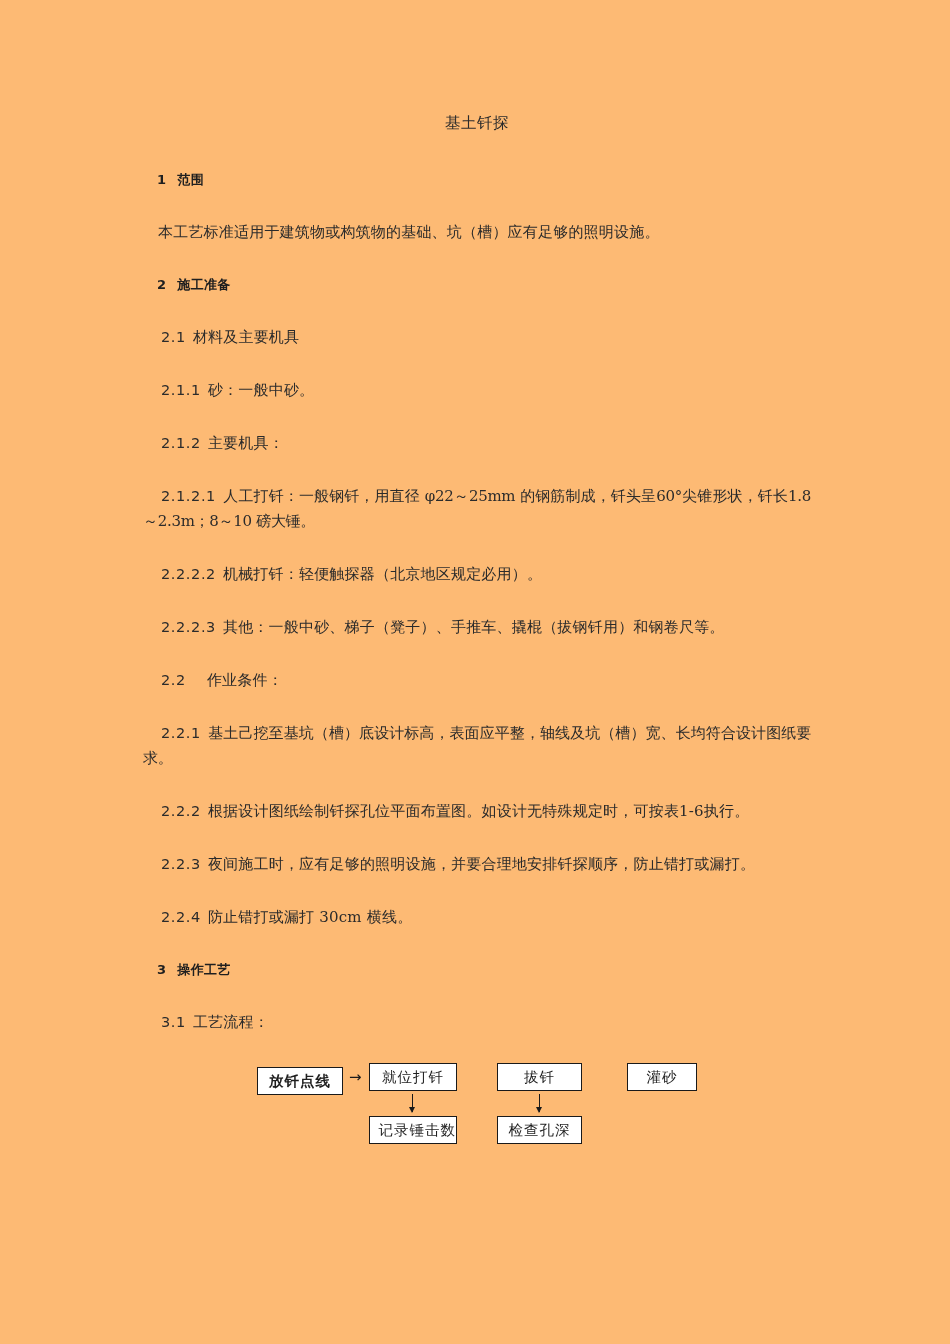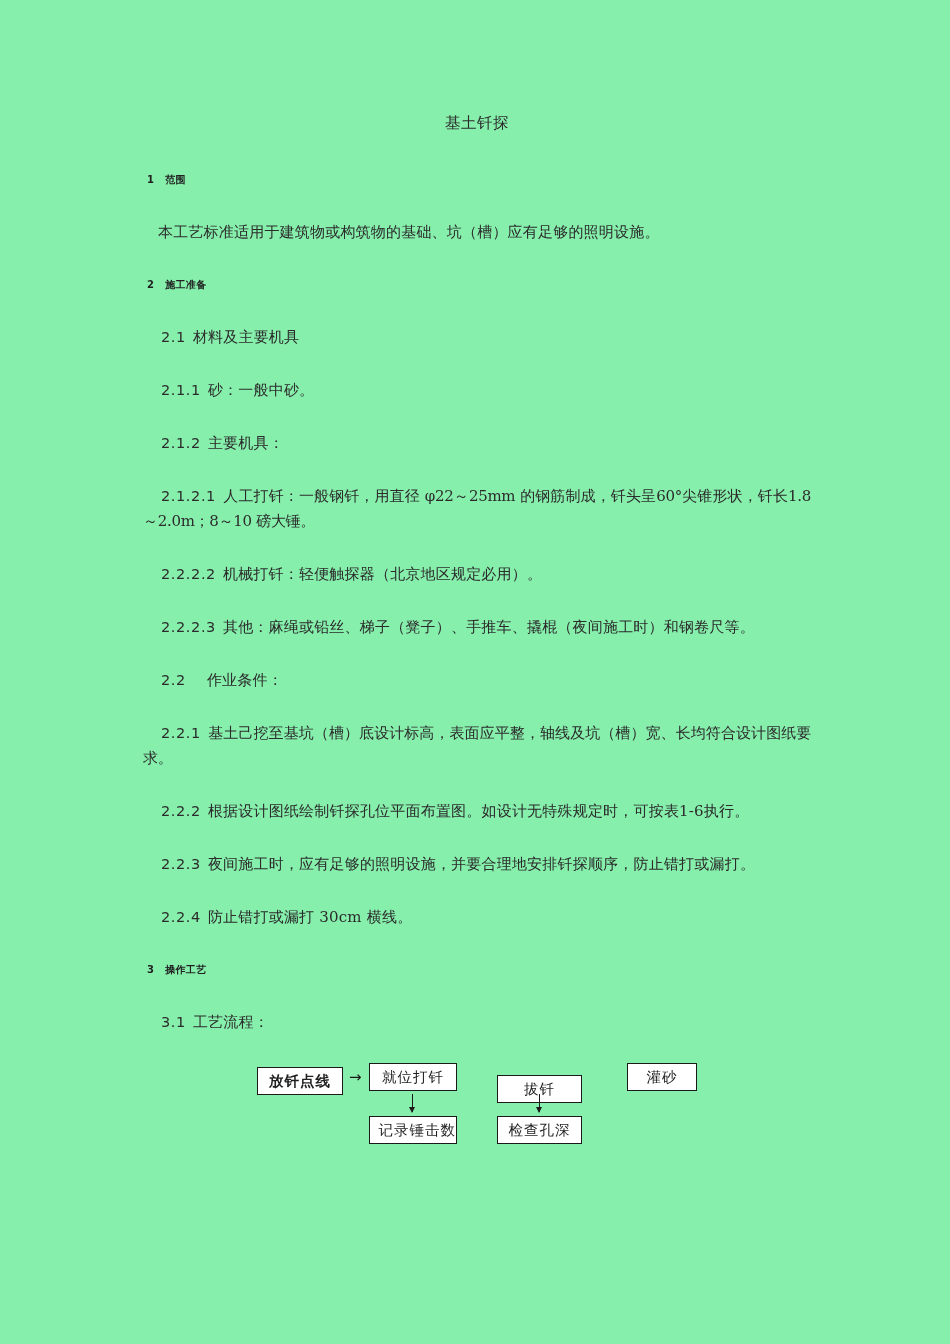--- a/index.html
+++ b/index.html
@@ -15,21 +15,21 @@
     font-family: "DejaVu Serif", "Liberation Serif", serif;
     color: #2b2b2b;
     overflow: hidden;
   }
   .page {
     position: absolute;
     left: 0;
     top: 0;
     width: 950px;
     height: 1344px;
-    background: #86efac;
+    background: #fdba74;
   }
   .doc {
     position: absolute;
     left: 143px;
     top: 108px;
     width: 668px;
   }
 
   
   .doc-title {
@@ -38,24 +38,24 @@
     line-height: 30px;
     letter-spacing: 0.5px;
     margin: 0 0 30px 0;
     font-weight: normal;
     color: #2b2b2b;
   }
 
   
   .h1 {
     font-family: "DejaVu Sans", "Liberation Sans", sans-serif;
-    font-size: 10px;
+    font-size: 13px;
     font-weight: bold;
     line-height: 24px;
-    margin: 0 0 28px 4px;
+    margin: 0 0 28px 14px;
     letter-spacing: 0.3px;
     color: #1f1f1f;
   }
   .h1 .num {
     font-family: "DejaVu Sans", "Liberation Sans", sans-serif;
     font-weight: bold;
     margin-right: 11px;
   }
 
   
@@ -141,45 +141,45 @@
     <p class="p indent">本工艺标准适用于建筑物或构筑物的基础、坑（槽）应有足够的照明设施。</p>
 
     <div class="h1"><span class="num">2</span><span>施工准备</span></div>
 
     <p class="p indent2"><span class="num">2.1</span><span>材料及主要机具</span></p>
 
     <p class="p indent2"><span class="num">2.1.1</span><span>砂：一般中砂。</span></p>
 
     <p class="p indent2"><span class="num">2.1.2</span><span>主要机具：</span></p>
 
-    <p class="p hang tight"><span class="num">2.1.2.1</span><span>人工打钎：一般钢钎，用直径 φ22～25mm 的钢筋制成，钎头呈60°尖锥形状，钎长1.8～2.0m；8～10 磅大锤。</span></p>
+    <p class="p hang tight"><span class="num">2.1.2.1</span><span>人工打钎：一般钢钎，用直径 φ22～25mm 的钢筋制成，钎头呈60°尖锥形状，钎长1.8～2.3m；8～10 磅大锤。</span></p>
 
     <p class="p indent2"><span class="num">2.2.2.2</span><span>机械打钎：轻便触探器（北京地区规定必用）。</span></p>
 
-    <p class="p indent2"><span class="num">2.2.2.3</span><span>其他：麻绳或铅丝、梯子（凳子）、手推车、撬棍（夜间施工时）和钢卷尺等。</span></p>
+    <p class="p indent2"><span class="num">2.2.2.3</span><span>其他：一般中砂、梯子（凳子）、手推车、撬棍（拔钢钎用）和钢卷尺等。</span></p>
 
     <p class="p indent2"><span class="lead">2.2</span><span>作业条件：</span></p>
 
     <p class="p hang tight"><span class="num">2.2.1</span><span>基土己挖至基坑（槽）底设计标高，表面应平整，轴线及坑（槽）宽、长均符合设计图纸要求。</span></p>
 
     <p class="p indent2"><span class="num">2.2.2</span><span>根据设计图纸绘制钎探孔位平面布置图。如设计无特殊规定时，可按表1-6执行。</span></p>
 
     <p class="p indent2"><span class="num">2.2.3</span><span>夜间施工时，应有足够的照明设施，并要合理地安排钎探顺序，防止错打或漏打。</span></p>
 
     <p class="p indent2"><span class="num">2.2.4</span><span>防止错打或漏打 30cm 横线。</span></p>
 
     <div class="h1"><span class="num">3</span><span>操作工艺</span></div>
 
     <p class="p indent2"><span class="num">3.1</span><span>工艺流程：</span></p>
 
     <div class="flow">
       <div class="fbox" style="left:114px; top:4px; width:84px;font-weight:bold;">放钎点线</div>
       <div class="farrow-r" style="left:206px; top:7px;">→</div>
       <div class="fbox" style="left:226px; top:0px; width:86px;">就位打钎</div>
-      <div class="fbox" style="left:354px; top:0px; width:83px;margin-top:12px;">拔钎</div>
+      <div class="fbox" style="left:354px; top:0px; width:83px;">拔钎</div>
       <div class="fbox" style="left:484px; top:0px; width:68px;">灌砂</div>
 
       <div class="farrow-d" style="left:269px; top:31px; height:18px;"></div>
       <div class="farrow-d" style="left:396px; top:31px; height:18px;"></div>
 
       <div class="fbox" style="left:226px; top:53px; width:86px;text-align:right;">记录锤击数</div>
       <div class="fbox" style="left:354px; top:53px; width:83px;">检查孔深</div>
     </div>
 
 

